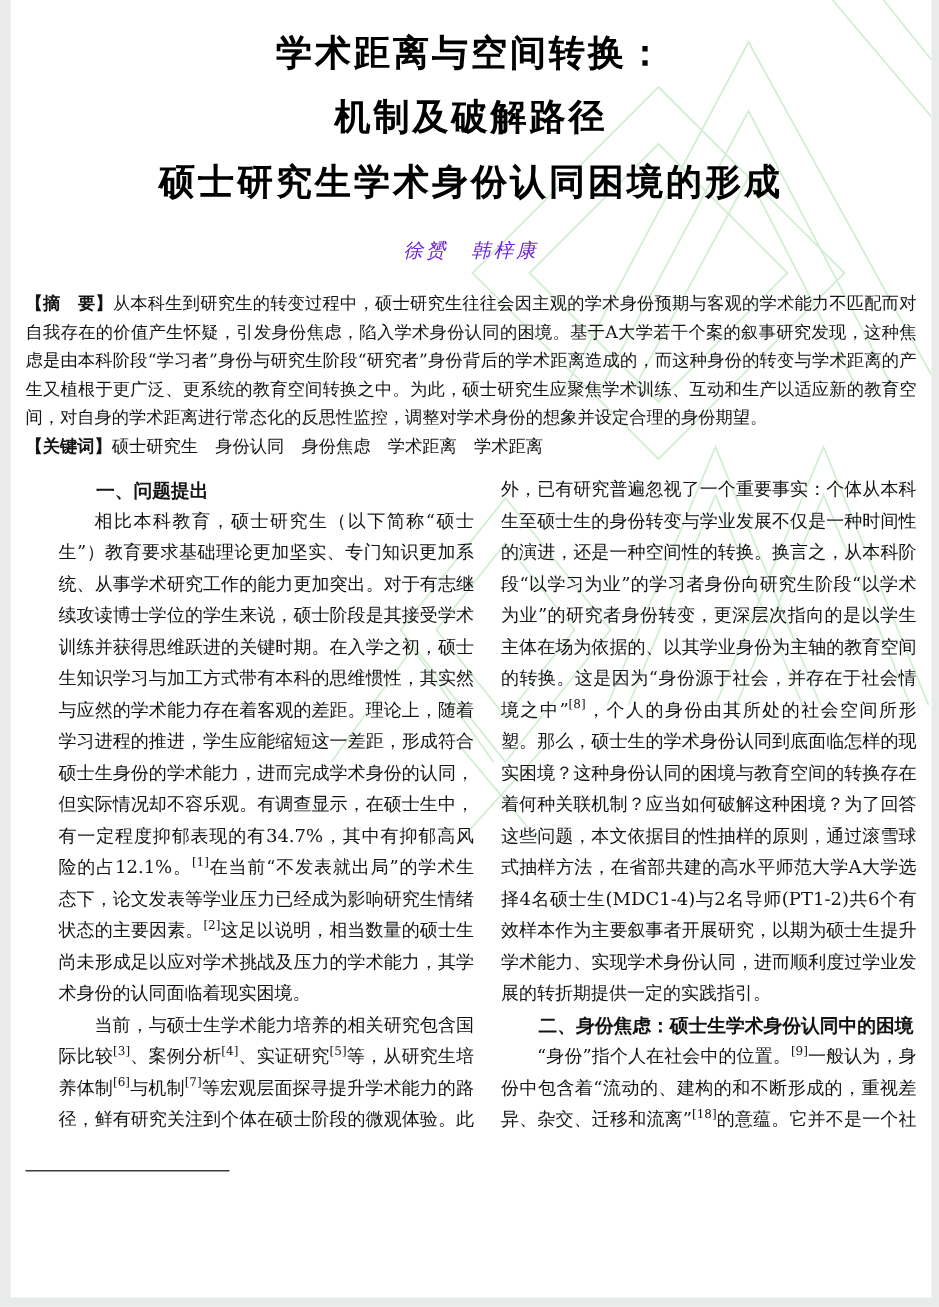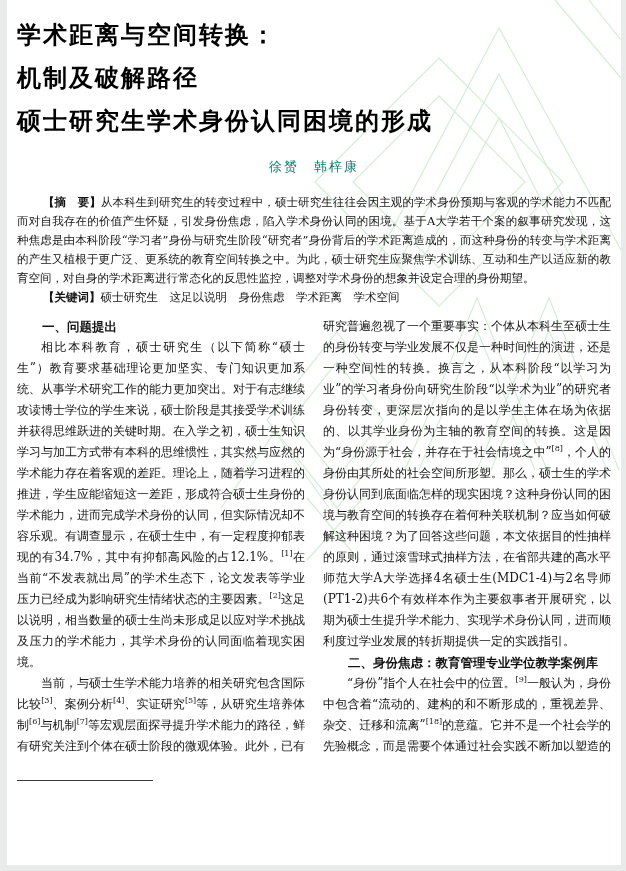--- a/index.html
+++ b/index.html
@@ -27,60 +27,62 @@
     z-index: 1;
     padding: 10px 10px 0 10px;
     color: #141414;
   }
   .title {
     margin: 4px 0 0 0;
     font-family: "DejaVu Sans", "Liberation Sans", sans-serif;
     font-weight: bold;
     font-size: 24px;
     line-height: 43px;
+    text-align: center;
     letter-spacing: 2px;
     color: #000;
   }
   .title .t-line { display: block; }
   .authors {
     margin-top: 15px;
     text-align: center;
     font-size: 13px;
     letter-spacing: 2px;
-    color: #0f766e;
+    color: #6d28d9;
+    font-style: italic;
   }
   .abstract {
     margin-top: 17px;
     font-size: 11.5px;
     line-height: 19px;
     text-align: justify;
     text-justify: inter-ideograph;
   }
   .abstract .label, .keywords .label {
     font-weight: bold;
     font-family: "DejaVu Sans", "Liberation Sans", sans-serif;
     font-size: 11.5px;
-    margin-left: 26px;
   }
   .keywords {
     margin-top: 0px;
     font-size: 11.5px;
     line-height: 19px;
   }
   .columns {
     margin-top: 9px;
     height: 460px;
     column-count: 2;
     column-gap: 18px;
     column-fill: auto;
     font-size: 12px;
     line-height: 21px;
     text-align: justify;
     text-justify: inter-ideograph;
     overflow: hidden;
+    margin-left: 22px;
   }
   .columns p { margin: 0; text-indent: 2em; }
   .columns h2 {
     margin: 0;
     font-family: "DejaVu Sans", "Liberation Sans", sans-serif;
     font-size: 12.5px;
     font-weight: bold;
     line-height: 21px;
     text-indent: 2em;
     text-align: left;
@@ -140,28 +142,28 @@
       <span class="t-line">硕士研究生学术身份认同困境的形成</span>
     </h1>
 
     <div class="authors">徐赟　韩梓康</div>
 
     <div class="abstract">
       <span class="label">【摘　要】</span><span>从本科生到研究生的转变过程中，硕士研究生往往会因主观的学术身份预期与客观的学术能力不匹配而对自我存在的价值产生怀疑，引发身份焦虑，陷入学术身份认同的困境。基于A大学若干个案的叙事研究发现，这种焦虑是由本科阶段“学习者”身份与研究生阶段“研究者”身份背后的学术距离造成的，而这种身份的转变与学术距离的产生又植根于更广泛、更系统的教育空间转换之中。为此，硕士研究生应聚焦学术训练、互动和生产以适应新的教育空间，对自身的学术距离进行常态化的反思性监控，调整对学术身份的想象并设定合理的身份期望。</span>
     </div>
 
     <div class="keywords">
-      <span class="label">【关键词】</span><span>硕士研究生　这足以说明　身份焦虑　学术距离　学术空间</span>
+      <span class="label">【关键词】</span><span>硕士研究生　身份认同　身份焦虑　学术距离　学术距离</span>
     </div>
 
     <div class="columns">
       <h2>一、问题提出</h2>
       <p>相比本科教育，硕士研究生（以下简称“硕士生”）教育要求基础理论更加坚实、专门知识更加系统、从事学术研究工作的能力更加突出。对于有志继续攻读博士学位的学生来说，硕士阶段是其接受学术训练并获得思维跃进的关键时期。在入学之初，硕士生知识学习与加工方式带有本科的思维惯性，其实然与应然的学术能力存在着客观的差距。理论上，随着学习进程的推进，学生应能缩短这一差距，形成符合硕士生身份的学术能力，进而完成学术身份的认同，但实际情况却不容乐观。有调查显示，在硕士生中，有一定程度抑郁表现的有34.7%，其中有抑郁高风险的占12.1%。<sup>[1]</sup>在当前“不发表就出局”的学术生态下，论文发表等学业压力已经成为影响研究生情绪状态的主要因素。<sup>[2]</sup>这足以说明，相当数量的硕士生尚未形成足以应对学术挑战及压力的学术能力，其学术身份的认同面临着现实困境。</p>
       <p>当前，与硕士生学术能力培养的相关研究包含国际比较<sup>[3]</sup>、案例分析<sup>[4]</sup>、实证研究<sup>[5]</sup>等，从研究生培养体制<sup>[6]</sup>与机制<sup>[7]</sup>等宏观层面探寻提升学术能力的路径，鲜有研究关注到个体在硕士阶段的微观体验。此外，已有研究普遍忽视了一个重要事实：个体从本科生至硕士生的身份转变与学业发展不仅是一种时间性的演进，还是一种空间性的转换。换言之，从本科阶段“以学习为业”的学习者身份向研究生阶段“以学术为业”的研究者身份转变，更深层次指向的是以学生主体在场为依据的、以其学业身份为主轴的教育空间的转换。这是因为“身份源于社会，并存在于社会情境之中”<sup>[8]</sup>，个人的身份由其所处的社会空间所形塑。那么，硕士生的学术身份认同到底面临怎样的现实困境？这种身份认同的困境与教育空间的转换存在着何种关联机制？应当如何破解这种困境？为了回答这些问题，本文依据目的性抽样的原则，通过滚雪球式抽样方法，在省部共建的高水平师范大学A大学选择4名硕士生(MDC1-4)与2名导师(PT1-2)共6个有效样本作为主要叙事者开展研究，以期为硕士生提升学术能力、实现学术身份认同，进而顺利度过学业发展的转折期提供一定的实践指引。</p>
-      <h2>二、身份焦虑：教育管理专业学位教学案例库</h2>
+      <h2>二、身份焦虑：硕士生学术身份认同中的困境</h2>
       <p>“身份”指个人在社会中的位置。<sup>[9]</sup>一般认为，身份中包含着“流动的、建构的和不断形成的，重视差异、杂交、迁移和流离”<sup>[18]</sup>的意蕴。它并不是一个社会学的先验概念，而是需要个体通过社会实践不断加以塑造的社会事实。硕士生的学术身份同样是一个不断调整和重塑的生成性过程，是实践的产物。“硕士生”的角色本身就潜藏着个体</p>
     </div>
 
     <div class="fn-sep"></div>
 
 
   </div>
 </div>
 
 </body></html>

